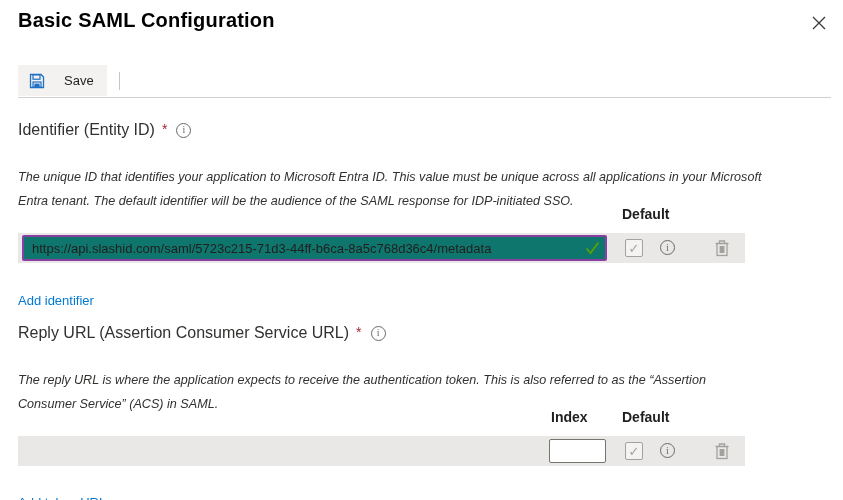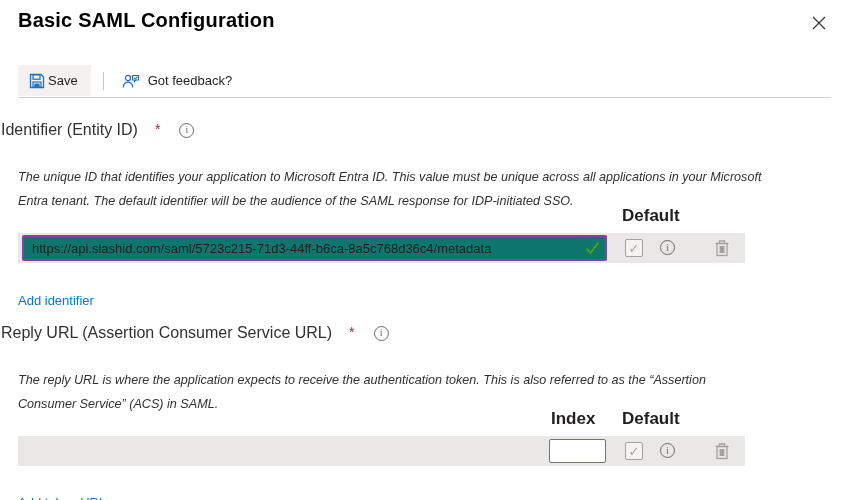--- a/index.html
+++ b/index.html
@@ -23,64 +23,64 @@
     display: flex; align-items: center; justify-content: center;
     font-size: 15px; color: #3b3a39; cursor: pointer;
     background: transparent; border: none;
   }
   
   .toolbar {
     position: absolute; left: 18px; top: 65px; height: 31px;
     display: flex; align-items: center;
   }
   .save-btn {
-    display: flex; align-items: center; gap: 3px;
+    display: flex; align-items: center; gap: 19px;
     height: 31px; padding: 0 13px 0 11px;
     background: #f3f2f1; border: none; cursor: pointer;
     font-family: inherit; font-size: 13px; color: #201f1e;
   }
   .toolbar-sep {
     width: 1px; height: 18px; background: #c8c6c4; margin: 0 10px 0 12px;
   }
   .feedback-btn {
     display: flex; align-items: center; gap: 8px;
     height: 31px; padding: 0 8px;
     background: transparent; border: none; cursor: pointer;
     font-family: inherit; font-size: 13px; color: #201f1e;
   }
   .toolbar-divider {
     position: absolute; left: 18px; top: 97px; width: 813px; height: 1px;
     background: #d2d0ce;
   }
   
   .section-title {
-    position: absolute; left: 1px;
+    position: absolute; left: 18px;
     font-size: 16px; color: #323130;
-    display: flex; align-items: center; gap: 15px;
+    display: flex; align-items: center; gap: 5px;
   }
   .section-title.s1 { top: 121px; }
   .section-title.s2 { top: 324px; }
   .required { color: #a4262c; font-size: 14px; margin-left: 2px; position: relative; top: -1px; }
   .info-circle {
     display: inline-flex; align-items: center; justify-content: center;
     width: 15px; height: 15px; border-radius: 50%;
     border: 1px solid #6b6a69; color: #6b6a69;
     font-size: 10px; font-style: normal; line-height: 1;
     margin-left: 4px;
     font-family: "Liberation Serif", serif;
   }
   .section-desc {
     position: absolute; left: 18px; width: 748px;
     font-style: italic; font-size: 12.6px; line-height: 24px; color: #323130; margin-top: 21px;
   }
   .section-desc.d1 { top: 144px; }
   .section-desc.d2 { top: 347px; }
   
   .col-header {
-    position: absolute; font-size: 17px; font-weight: 700; color: #201f1e;
+    position: absolute; font-size: 14px; font-weight: 700; color: #201f1e;
   }
   
   .url-row {
     position: absolute; left: 18px; width: 727px; height: 30px;
     background: #e9e8e6;
   }
   .row1 { top: 233px; }
   .row2 { top: 436px; }
   .url-input-wrap { position: absolute; left: 4px; top: 2px; }
   .url-input {
@@ -137,29 +137,20 @@
     <button class="save-btn">
       <svg width="16" height="16" viewBox="0 0 16 16">
         <path d="M1.5 1.5 h10.5 l2.5 2.5 v10.5 h-13 z" fill="none" stroke="#1f6fc5" stroke-width="1.3"></path>
         <rect x="4" y="1.8" width="7" height="4.4" fill="none" stroke="#1f6fc5" stroke-width="1.2"></rect>
         <rect x="4" y="9" width="8" height="5.2" fill="none" stroke="#1f6fc5" stroke-width="1.2"></rect>
         <rect x="5.4" y="10.6" width="5.2" height="3.6" fill="#1f6fc5"></rect>
       </svg>
       <span>Save</span>
     </button>
     <div class="toolbar-sep"></div>
-    <button class="feedback-btn">
-      <svg width="18" height="16" viewBox="0 0 18 16">
-        <circle cx="6" cy="5" r="2.6" fill="none" stroke="#1f6fc5" stroke-width="1.2"></circle>
-        <path d="M1.2 14.5 c0.4-3.6 2.2-5.3 4.8-5.3 c2.6 0 4.4 1.7 4.8 5.3" fill="none" stroke="#1f6fc5" stroke-width="1.2"></path>
-        <path d="M10.5 2.5 h6 v4.5 h-2.5 l-1.6 1.8 v-1.8 h-1.9 z" fill="#ffffff" stroke="#1f6fc5" stroke-width="1.1"></path>
-        <path d="M12 4.8 l1.3 1.2 l2.2-2.4" fill="none" stroke="#1f6fc5" stroke-width="1.1"></path>
-      </svg>
-      <span>Got feedback?</span>
-    </button>
   </div>
 
   <div class="toolbar-divider"></div>
 
   <div class="section-title s1">
     <span>Identifier (Entity ID)</span>
     <span class="required">*</span>
     <span class="info-circle">i</span>
   </div>
 

